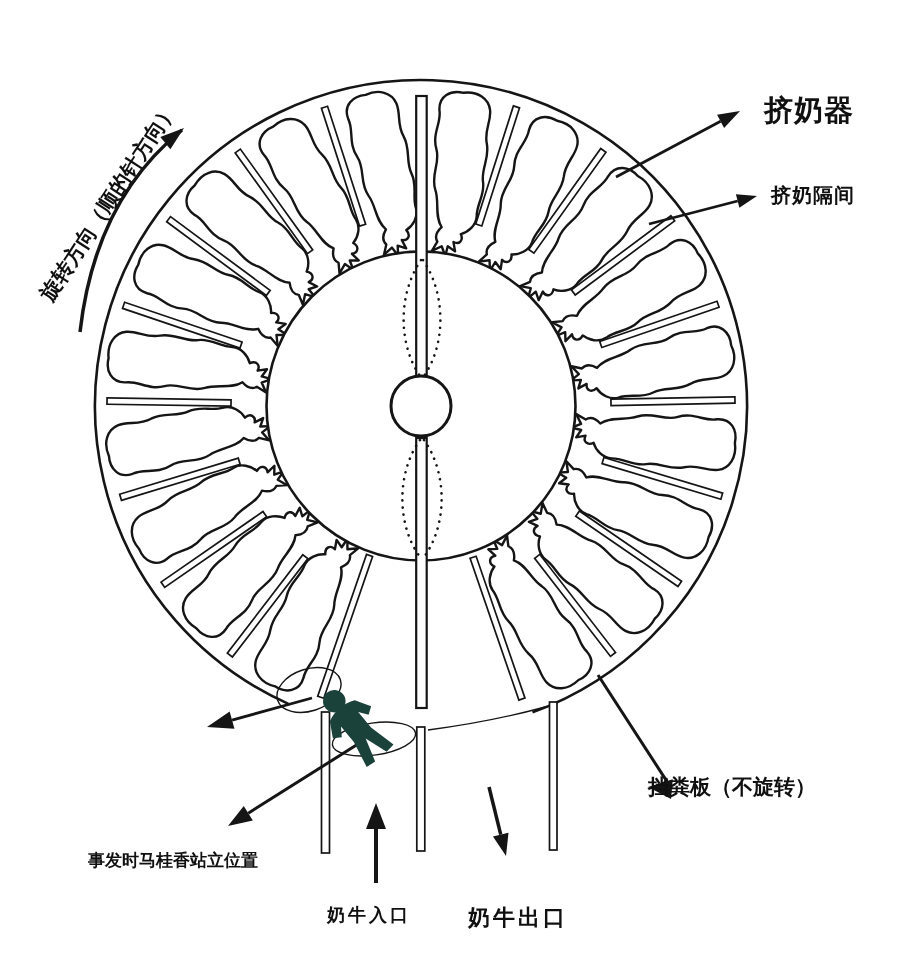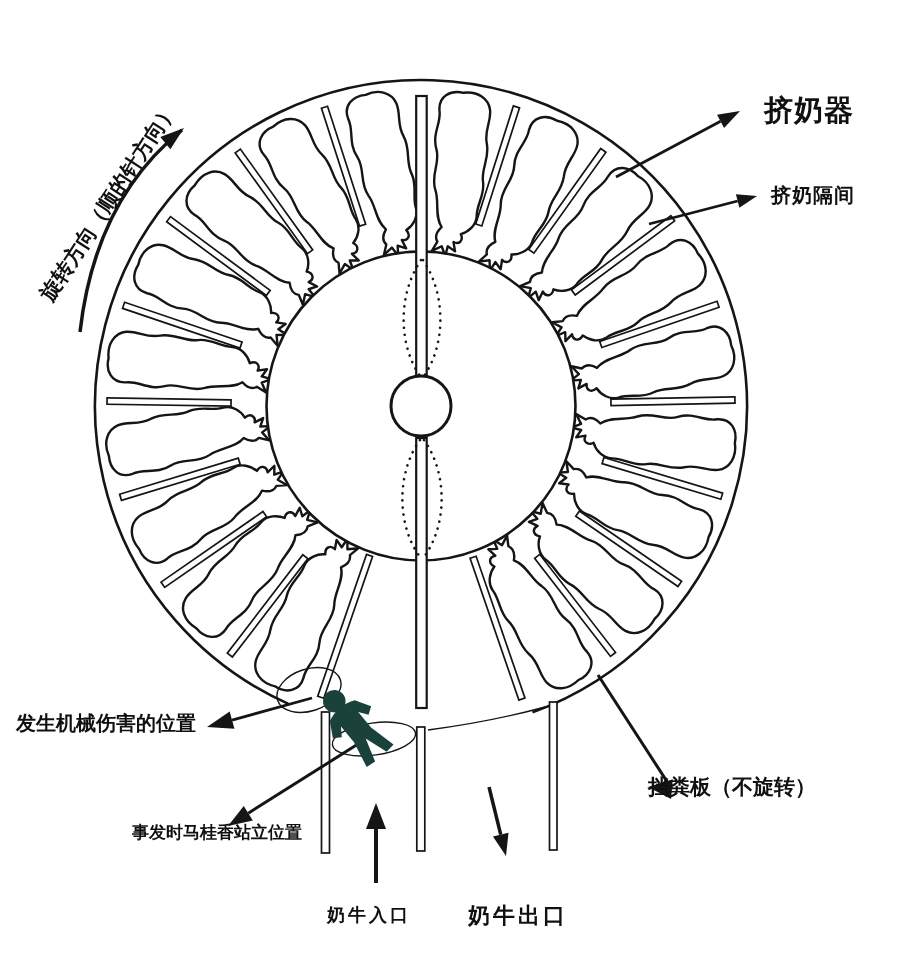--- a/index.html
+++ b/index.html
@@ -5,23 +5,23 @@
   html,body{margin:0;padding:0;background:#fff;}
   .canvas{position:relative;width:905px;height:965px;background:#ffffff;overflow:hidden;
           font-family:"Liberation Sans","DejaVu Sans",sans-serif;}
   svg{position:absolute;left:0;top:0;}
   .lbl{position:absolute;font-weight:bold;color:#101010;white-space:nowrap;line-height:1.1;}
   .lbl-milker{left:744px;top:95px;font-size:29px;letter-spacing:1px;margin-left:20px;}
   .lbl-stall{left:764px;top:184px;font-size:20px;letter-spacing:1px;margin-left:7px;}
   .lbl-rotation{left:-12px;top:190px;width:240px;font-size:21px;text-align:center;
                 transform:rotate(-57deg);transform-origin:50% 50%;}
   .lbl-injury{left:16px;top:712px;font-size:20px;}
-  .lbl-standing{left:88px;top:824px;font-size:17px;margin-left:44px;}
+  .lbl-standing{left:88px;top:852px;font-size:17px;}
   .lbl-entrance{left:327px;top:906px;font-size:18px;letter-spacing:3px;}
-  .lbl-exit{left:468px;top:906px;font-size:22px;letter-spacing:3px;font-family:Liberation Mono, monospace;}
+  .lbl-exit{left:468px;top:906px;font-size:22px;letter-spacing:3px;}
   .lbl-baffle{left:648px;top:775px;font-size:21px;}
 </style>
 </head>
 <body>
 
 <div class="canvas">
   <svg width="905" height="965" viewBox="0 0 905 965">
       <path d="M 80 332 Q 95 200 182 130" fill="none" stroke="#151515" stroke-width="3.5"></path>
       <polygon points="184,128 170.3830600534314,149.32085707685187 160.313933796634,136.88652169354035" fill="#151515"></polygon>
       <path d="M -7 -180 C -16 -190 -13 -205 -19 -216 C -26 -230 -18 -243 -24 -256 C -31 -271 -23 -283 -27 -295 C -30 -309 -19 -317 -6 -316 C 8 -320 20 -314 23 -303 C 26 -292 20 -282 25 -269 C 30 -255 23 -244 27 -231 C 31 -218 24 -208 26 -196 C 27 -187 20 -179 13 -176 C 17 -170 13 -165 7 -167 L 10 -158 L 2 -162 L 1 -152 L -4 -161 L -13 -155 L -9 -165 C -13 -170 -11 -175 -7 -180 Z" fill="#fff" stroke="#151515" stroke-width="2.4" stroke-linejoin="round" transform="translate(421 406) rotate(-151.4)"></path>
@@ -91,18 +91,17 @@
       <line x1="489" y1="787" x2="500.73709036541743" y2="834.6387785419884" stroke="#151515" stroke-width="3.5"></line>
       <g transform="translate(356 727) rotate(-40) scale(1.25)" fill="#1a423b">
         <circle cx="0" cy="-27" r="9"></circle>
         <path d="M -13 -17 C -5 -21 5 -21 13 -17 L 20 -5 L 14 -1 L 9 -8 L 9 8 L 14 30 L 6 31 L 0 12 L -6 31 L -14 30 L -9 8 L -9 -8 L -14 -1 L -20 -5 Z"></path>
       </g>
     </svg>
 
   <div class="lbl lbl-rotation">旋转方向（顺的针方向）</div>
   <div class="lbl lbl-milker">挤奶器</div>
   <div class="lbl lbl-stall">挤奶隔间</div>
-  <div class="lbl lbl-injury">发生机械伤害的位置</div>
   <div class="lbl lbl-standing">事发时马桂香站立位置</div>
   <div class="lbl lbl-entrance">奶牛入口</div>
   <div class="lbl lbl-exit">奶牛出口</div>
   <div class="lbl lbl-baffle">挡粪板（不旋转）</div>
 </div>
 
 </body></html>

